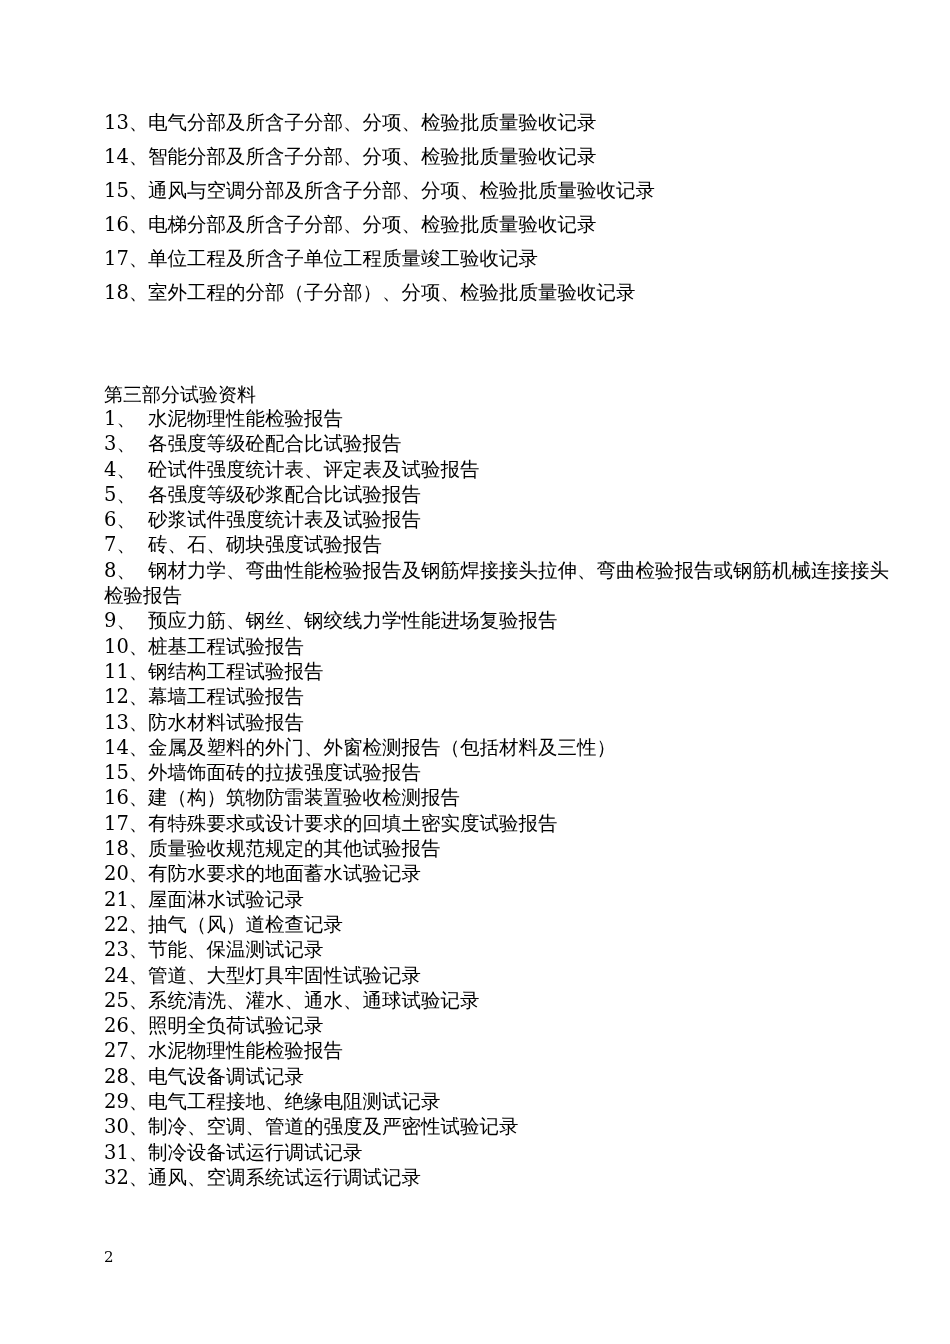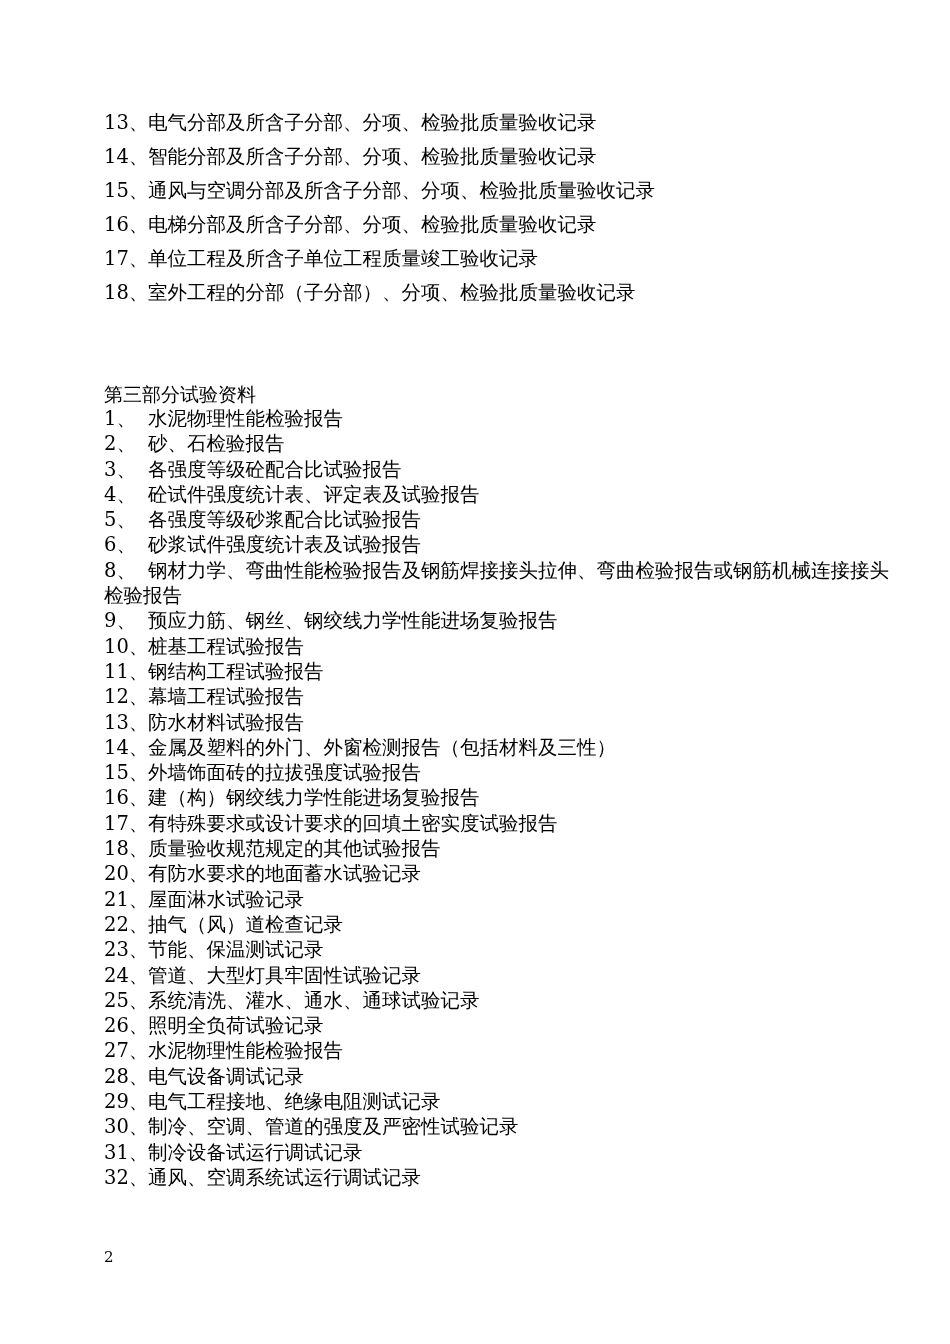--- a/index.html
+++ b/index.html
@@ -124,34 +124,34 @@
       <div class="row-wide">
         <span class="num">18、</span>
         <span class="txt">室外工程的分部（子分部）、分项、检验批质量验收记录</span>
       </div>
     </div>
 
   <div class="heading">第三部分试验资料</div>
 
   <div class="section-list">
       <div class="row wrap"><span class="num">1、</span><span>水泥物理性能检验报告</span></div>
-      <div class="row wrap"><span class="num">2、</span><span>砂、石检验报告</span></div>
       <div class="row wrap"><span class="num">3、</span><span>各强度等级砼配合比试验报告</span></div>
       <div class="row wrap"><span class="num">4、</span><span>砼试件强度统计表、评定表及试验报告</span></div>
       <div class="row wrap"><span class="num">5、</span><span>各强度等级砂浆配合比试验报告</span></div>
       <div class="row wrap"><span class="num">6、</span><span>砂浆试件强度统计表及试验报告</span></div>
+      <div class="row wrap"><span class="num">7、</span><span>砖、石、砌块强度试验报告</span></div>
       <div class="row wrap"><span class="num">8、</span><span>钢材力学、弯曲性能检验报告及钢筋焊接接头拉伸、弯曲检验报告或钢筋机械连接接头检验报告</span></div>
       <div class="row wrap"><span class="num">9、</span><span>预应力筋、钢丝、钢绞线力学性能进场复验报告</span></div>
       <div class="row wrap"><span class="num">10、</span><span>桩基工程试验报告</span></div>
       <div class="row wrap"><span class="num">11、</span><span>钢结构工程试验报告</span></div>
       <div class="row wrap"><span class="num">12、</span><span>幕墙工程试验报告</span></div>
       <div class="row wrap"><span class="num">13、</span><span>防水材料试验报告</span></div>
       <div class="row wrap"><span class="num">14、</span><span>金属及塑料的外门、外窗检测报告（包括材料及三性）</span></div>
       <div class="row wrap"><span class="num">15、</span><span>外墙饰面砖的拉拔强度试验报告</span></div>
-      <div class="row wrap"><span class="num">16、</span><span>建（构）钢绞线力学性能进场复验报告</span></div>
+      <div class="row wrap"><span class="num">16、</span><span>建（构）筑物防雷装置验收检测报告</span></div>
       <div class="row wrap"><span class="num">17、</span><span>有特殊要求或设计要求的回填土密实度试验报告</span></div>
       <div class="row wrap"><span class="num">18、</span><span>质量验收规范规定的其他试验报告</span></div>
       <div class="row wrap"><span class="num">20、</span><span>有防水要求的地面蓄水试验记录</span></div>
       <div class="row wrap"><span class="num">21、</span><span>屋面淋水试验记录</span></div>
       <div class="row wrap"><span class="num">22、</span><span>抽气（风）道检查记录</span></div>
       <div class="row wrap"><span class="num">23、</span><span>节能、保温测试记录</span></div>
       <div class="row wrap"><span class="num">24、</span><span>管道、大型灯具牢固性试验记录</span></div>
       <div class="row wrap"><span class="num">25、</span><span>系统清洗、灌水、通水、通球试验记录</span></div>
       <div class="row wrap"><span class="num">26、</span><span>照明全负荷试验记录</span></div>
       <div class="row wrap"><span class="num">27、</span><span>水泥物理性能检验报告</span></div>

